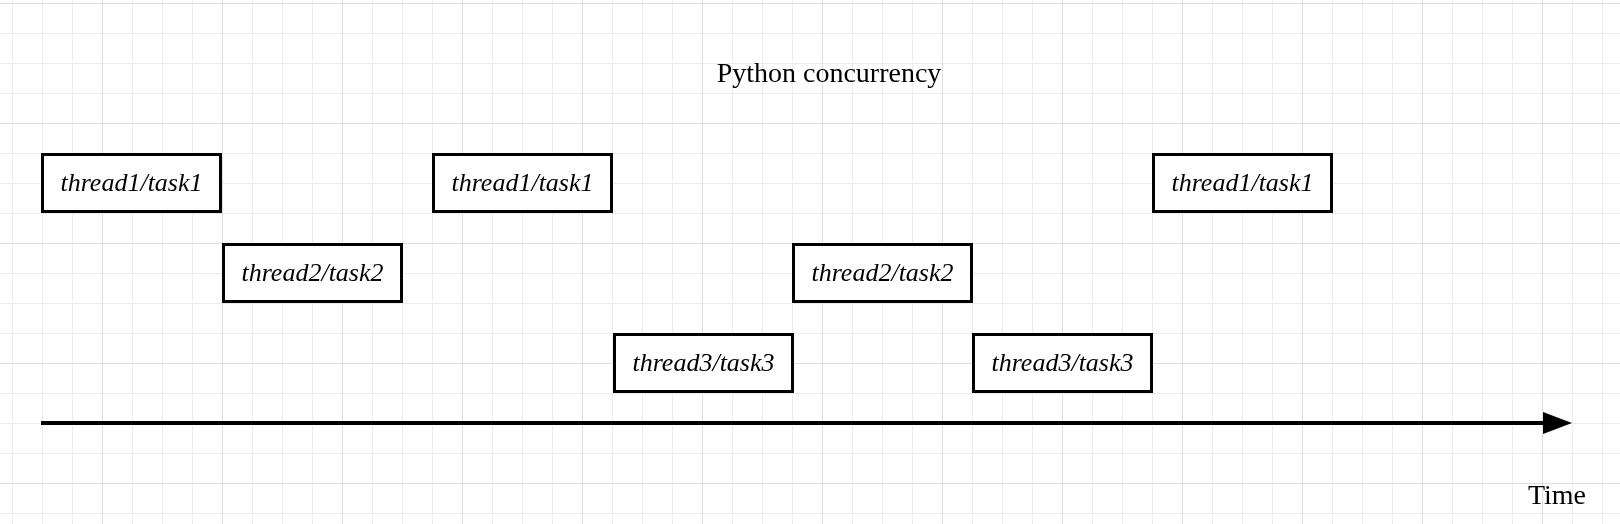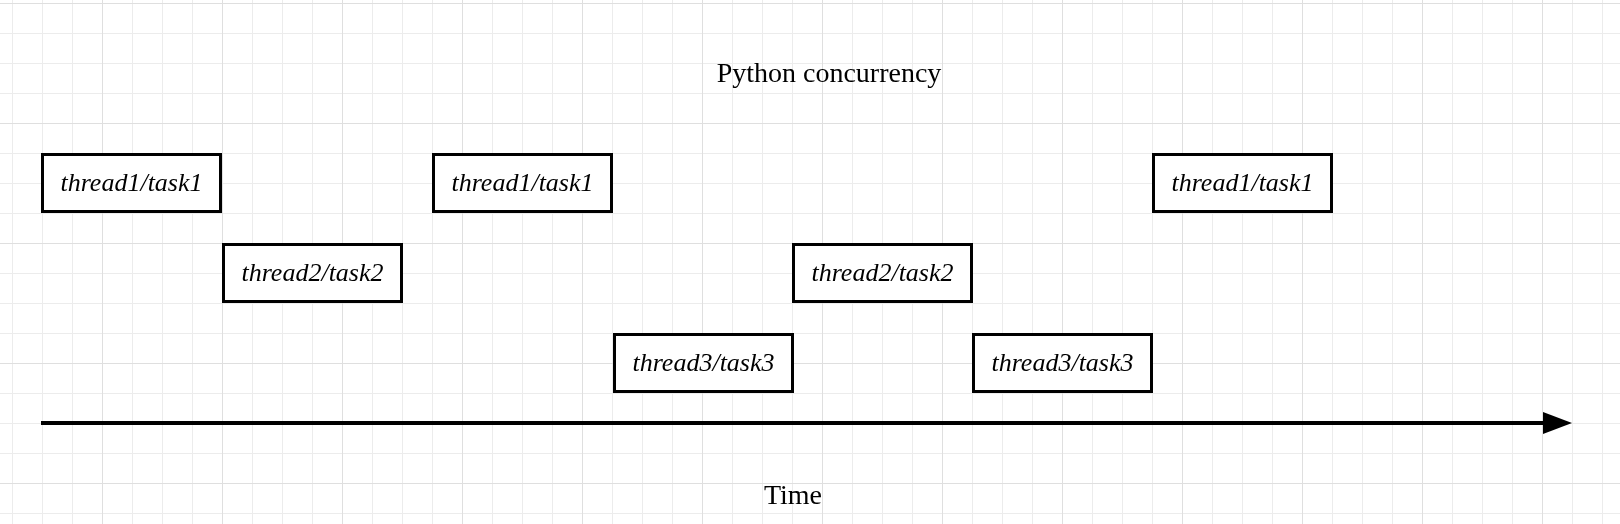--- a/index.html
+++ b/index.html
@@ -33,21 +33,21 @@
     font-size: 28px;
     line-height: 30px;
     white-space: nowrap;
     padding-left: 36px;
   }
   .axis-label {
     position: absolute;
     top: 480px;
     left: 0;
     width: 1586px;
-    text-align: center;
+    text-align: right;
     font-size: 28px;
     line-height: 30px;
     white-space: nowrap;
   }
   .node {
     position: absolute;
     box-sizing: border-box;
     border: 3px solid #000000;
     background: #ffffff;
     display: flex;

